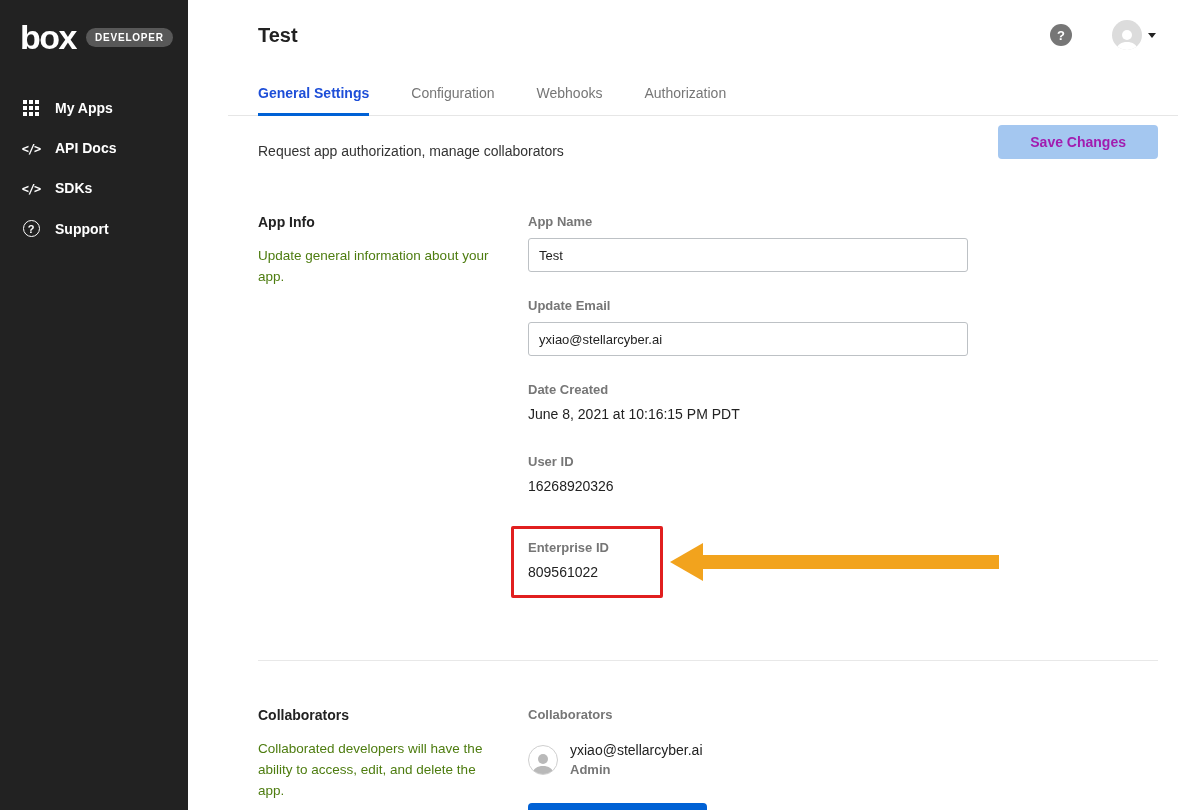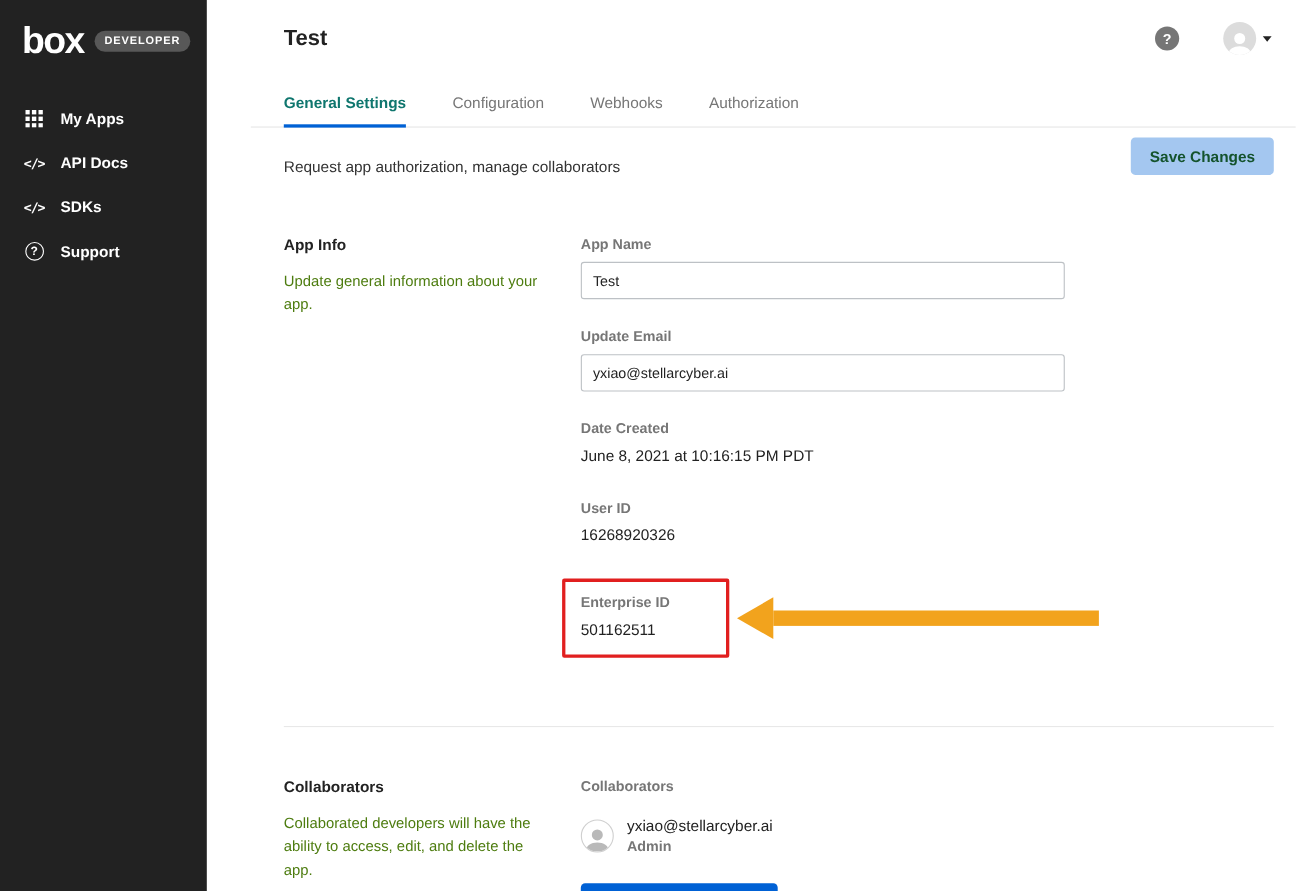--- a/index.html
+++ b/index.html
@@ -73,31 +73,31 @@
   }
 
   .tabs {
     display: flex; gap: 42px; padding: 0 30px;
     border-bottom: 1px solid #e6e6e6;
   }
   .tab {
     padding: 15px 0 12px 0; font-size: 14px; color: #767676;
     cursor: pointer; border-bottom: 3px solid transparent; margin-bottom: -1px;
   }
-  .tab.active { color: #0f766e; font-weight: bold; border-bottom-color: #0061d5; }
+  .tab.active { color: #1d4ed8; font-weight: bold; border-bottom-color: #0061d5; }
 
   .subheader {
     display: flex; align-items: flex-end; justify-content: space-between;
     padding: 9px 20px 9px 30px;
   }
   .subheader .subtext { font-size: 14px; color: #333; }
   .save-btn {
-    background: #a4c7f0; color: #14532d; border: none; border-radius: 4px;
+    background: #a4c7f0; color: #a21caf; border: none; border-radius: 4px;
     font-family: "Liberation Sans", sans-serif;
-    font-size: 14px; font-weight: bold; padding: 9px 17px; cursor: default;
+    font-size: 14px; font-weight: bold; padding: 9px 32px; cursor: default;
   }
 
   .content { padding: 0 20px 0 30px; }
   .row { display: flex; margin-top: 46px; }
   .left-col { width: 240px; margin-right: 30px; flex: 0 0 240px; }
   .left-col h2 { font-size: 14px; font-weight: bold; color: #222; margin-bottom: 16px; }
   .left-col p { font-size: 13.5px; color: #4d7c0f; line-height: 1.55; width: 236px; }
   .right-col { width: 440px; }
 
   .field-label { font-size: 13px; font-weight: bold; color: #767676; margin-bottom: 9px; }
@@ -243,21 +243,21 @@
         </div>
 
         <div class="field static">
           <div class="field-label">User ID</div>
           <div class="field-value">16268920326</div>
         </div>
 
         <div class="field static enterprise-wrap">
           <div class="red-box">
             <div class="field-label">Enterprise ID</div>
-            <div class="field-value">501162511</div>
+            <div class="field-value">809561022</div>
             <div class="annotation-arrow">
               <span class="arrow-head"></span>
               <span class="arrow-shaft"></span>
             </div>
           </div>
         </div>
 
       </div>
     </section>
 

